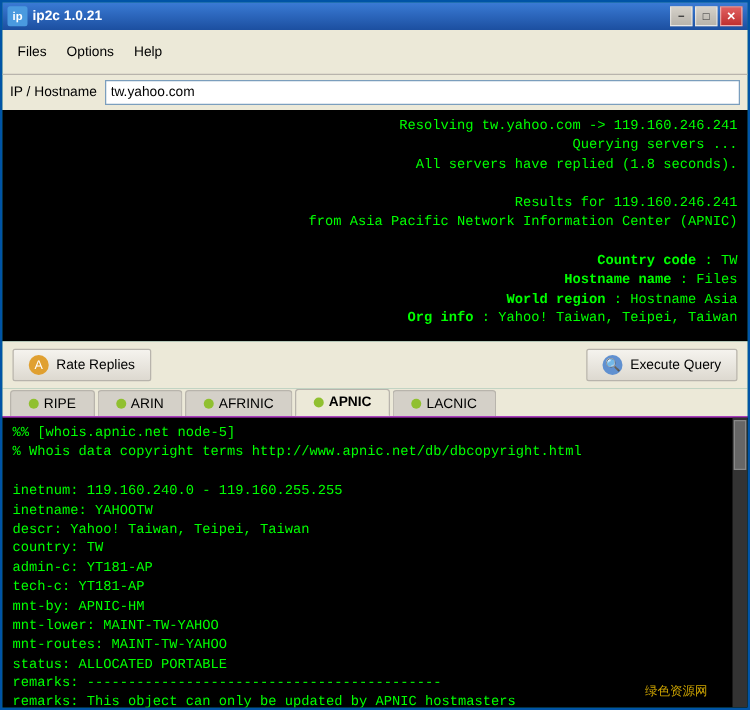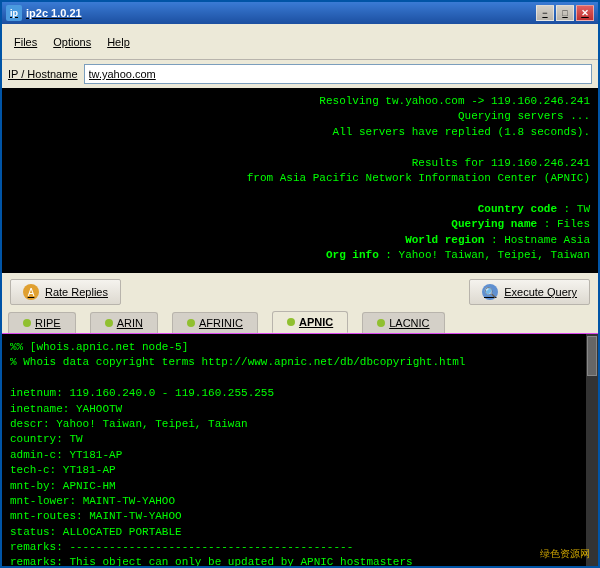--- a/index.html
+++ b/index.html
@@ -13,21 +13,20 @@
     }
 
     
     .window {
       width: 600px;
       height: 568px;
       border: 2px solid #0054a6;
       background: #0f766e;
       display: flex;
       flex-direction: column;
-      text-decoration: underline;
     }
 
     .title-bar {
       background: linear-gradient(to bottom, #3a7bd5 0%, #1c4fa0 100%);
       height: 22px;
       display: flex;
       align-items: center;
       padding: 0 4px;
       color: white;
       font-size: 11px;
@@ -170,21 +169,21 @@
     .btn-icon-exec {
       background: #6090d0;
       color: white;
     }
 
     
     .tabs-row {
       display: flex;
       padding: 0 6px;
       background: #ece9d8;
-      gap: 14px;
+      gap: 2px;
       align-items: flex-end;
     }
 
     .tab {
       padding: 4px 14px;
       border: 1px solid #b8b4ac;
       border-bottom: none;
       background: #d4d0c8;
       cursor: pointer;
       font-size: 11px;
@@ -237,21 +236,21 @@
       width: 10px;
       left: 1px;
       height: 40px;
       background: #666;
       border: 1px solid #888;
     }
 
     .watermark {
       position: absolute;
       bottom: 4px;
-      right: 8px;
+      right: 32px;
       color: #ffcc00;
       font-size: 10px;
       font-family: 'Courier New', monospace;
       opacity: 0.8;
     }
 
     .bold-text {
       font-weight: bold;
     }
   </style>
@@ -283,21 +282,21 @@
 
   <div class="terminal-top">
     <div>Resolving tw.yahoo.com -&gt; 119.160.246.241</div>
     <div>Querying servers ...</div>
     <div>All servers have replied (1.8 seconds).</div>
     <div>&nbsp;</div>
     <div>Results for 119.160.246.241</div>
     <div>from Asia Pacific Network Information Center (APNIC)</div>
     <div>&nbsp;</div>
     <div><span class="bold-text">Country code</span> : <span>TW</span></div>
-    <div><span class="bold-text">Querying name</span> : <span>Files</span></div>
+    <div><span class="bold-text">Hostname name</span> : <span>Files</span></div>
     <div><span class="bold-text">World region</span> : <span>Hostname Asia</span></div>
     <div><span class="bold-text">Org info</span>     : <span>Yahoo! Taiwan, Teipei, Taiwan</span></div>
   </div>
 
   <div class="buttons-row">
     <button class="action-btn">
       <span class="btn-icon btn-icon-rate">A</span>
       <span>Rate Replies</span>
     </button>
     <button class="action-btn">

